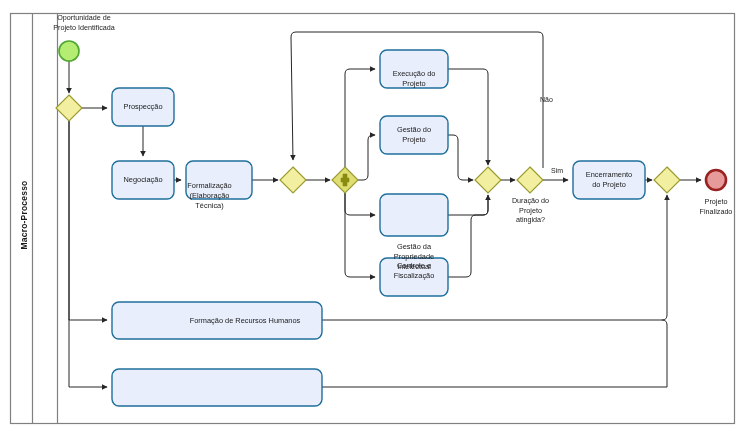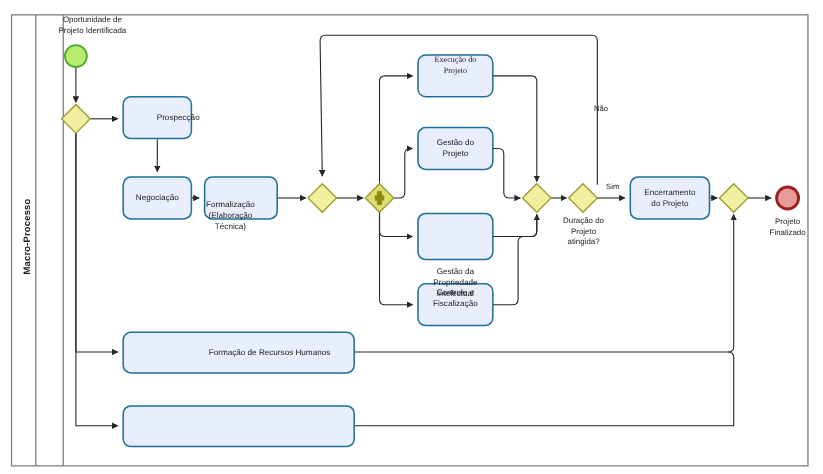--- a/index.html
+++ b/index.html
@@ -126,26 +126,26 @@
     <g>
       <path d="M 341 178 L 349 178 L 349 182 L 341 182 Z M 343 174 L 347 174 L 347 186 L 343 186 Z" fill="#8a8a10" stroke="#8a8a10" stroke-width="0.6" stroke-linejoin="round"></path>
     </g>
 
     <circle cx="69" cy="51" r="10" fill="#b5ec72" stroke="#4ea72e" stroke-width="1.6"></circle>
     <circle cx="716" cy="180" r="10" fill="#e79a9a" stroke="#9a2121" stroke-width="2.6"></circle>
   </svg>
 
   <div class="lane-label" style="left:-16px;top:210px;width:80px;text-align:center;">Macro-Processo</div>
 
-  <div class="node-text" style="left:112px;top:88px;width:62px;height:38px;padding-left:19px;">Prospecção</div>
+  <div class="node-text" style="left:112px;top:88px;width:62px;height:38px;">Prospecção</div>
   <div class="node-text" style="left:112px;top:161px;width:62px;height:38px;">Negociação</div>
   <div class="node-text" style="left:186px;top:177px;width:47px;height:38px;border-radius:13px;">Formalização
 (Elaboração
 Técnica)</div>
-  <div class="node-text" style="left:380px;top:40px;width:68px;height:38px;font-family:Liberation Serif, serif;">Execução do
+  <div class="node-text" style="left:380px;top:60px;width:68px;height:38px;">Execução do
 Projeto</div>
   <div class="node-text" style="left:380px;top:116px;width:68px;height:38px;">Gestão do
 Projeto</div>
   <div class="node-text" style="left:380px;top:208px;width:68px;height:56px;margin-top:21px;">Gestão da
 Propriedade
 Intelectual</div>
   <div class="node-text" style="left:380px;top:258px;width:68px;height:26px;">Controle e
 Fiscalização</div>
   <div class="node-text" style="left:573px;top:161px;width:72px;height:38px;">Encerramento
 do Projeto</div>

